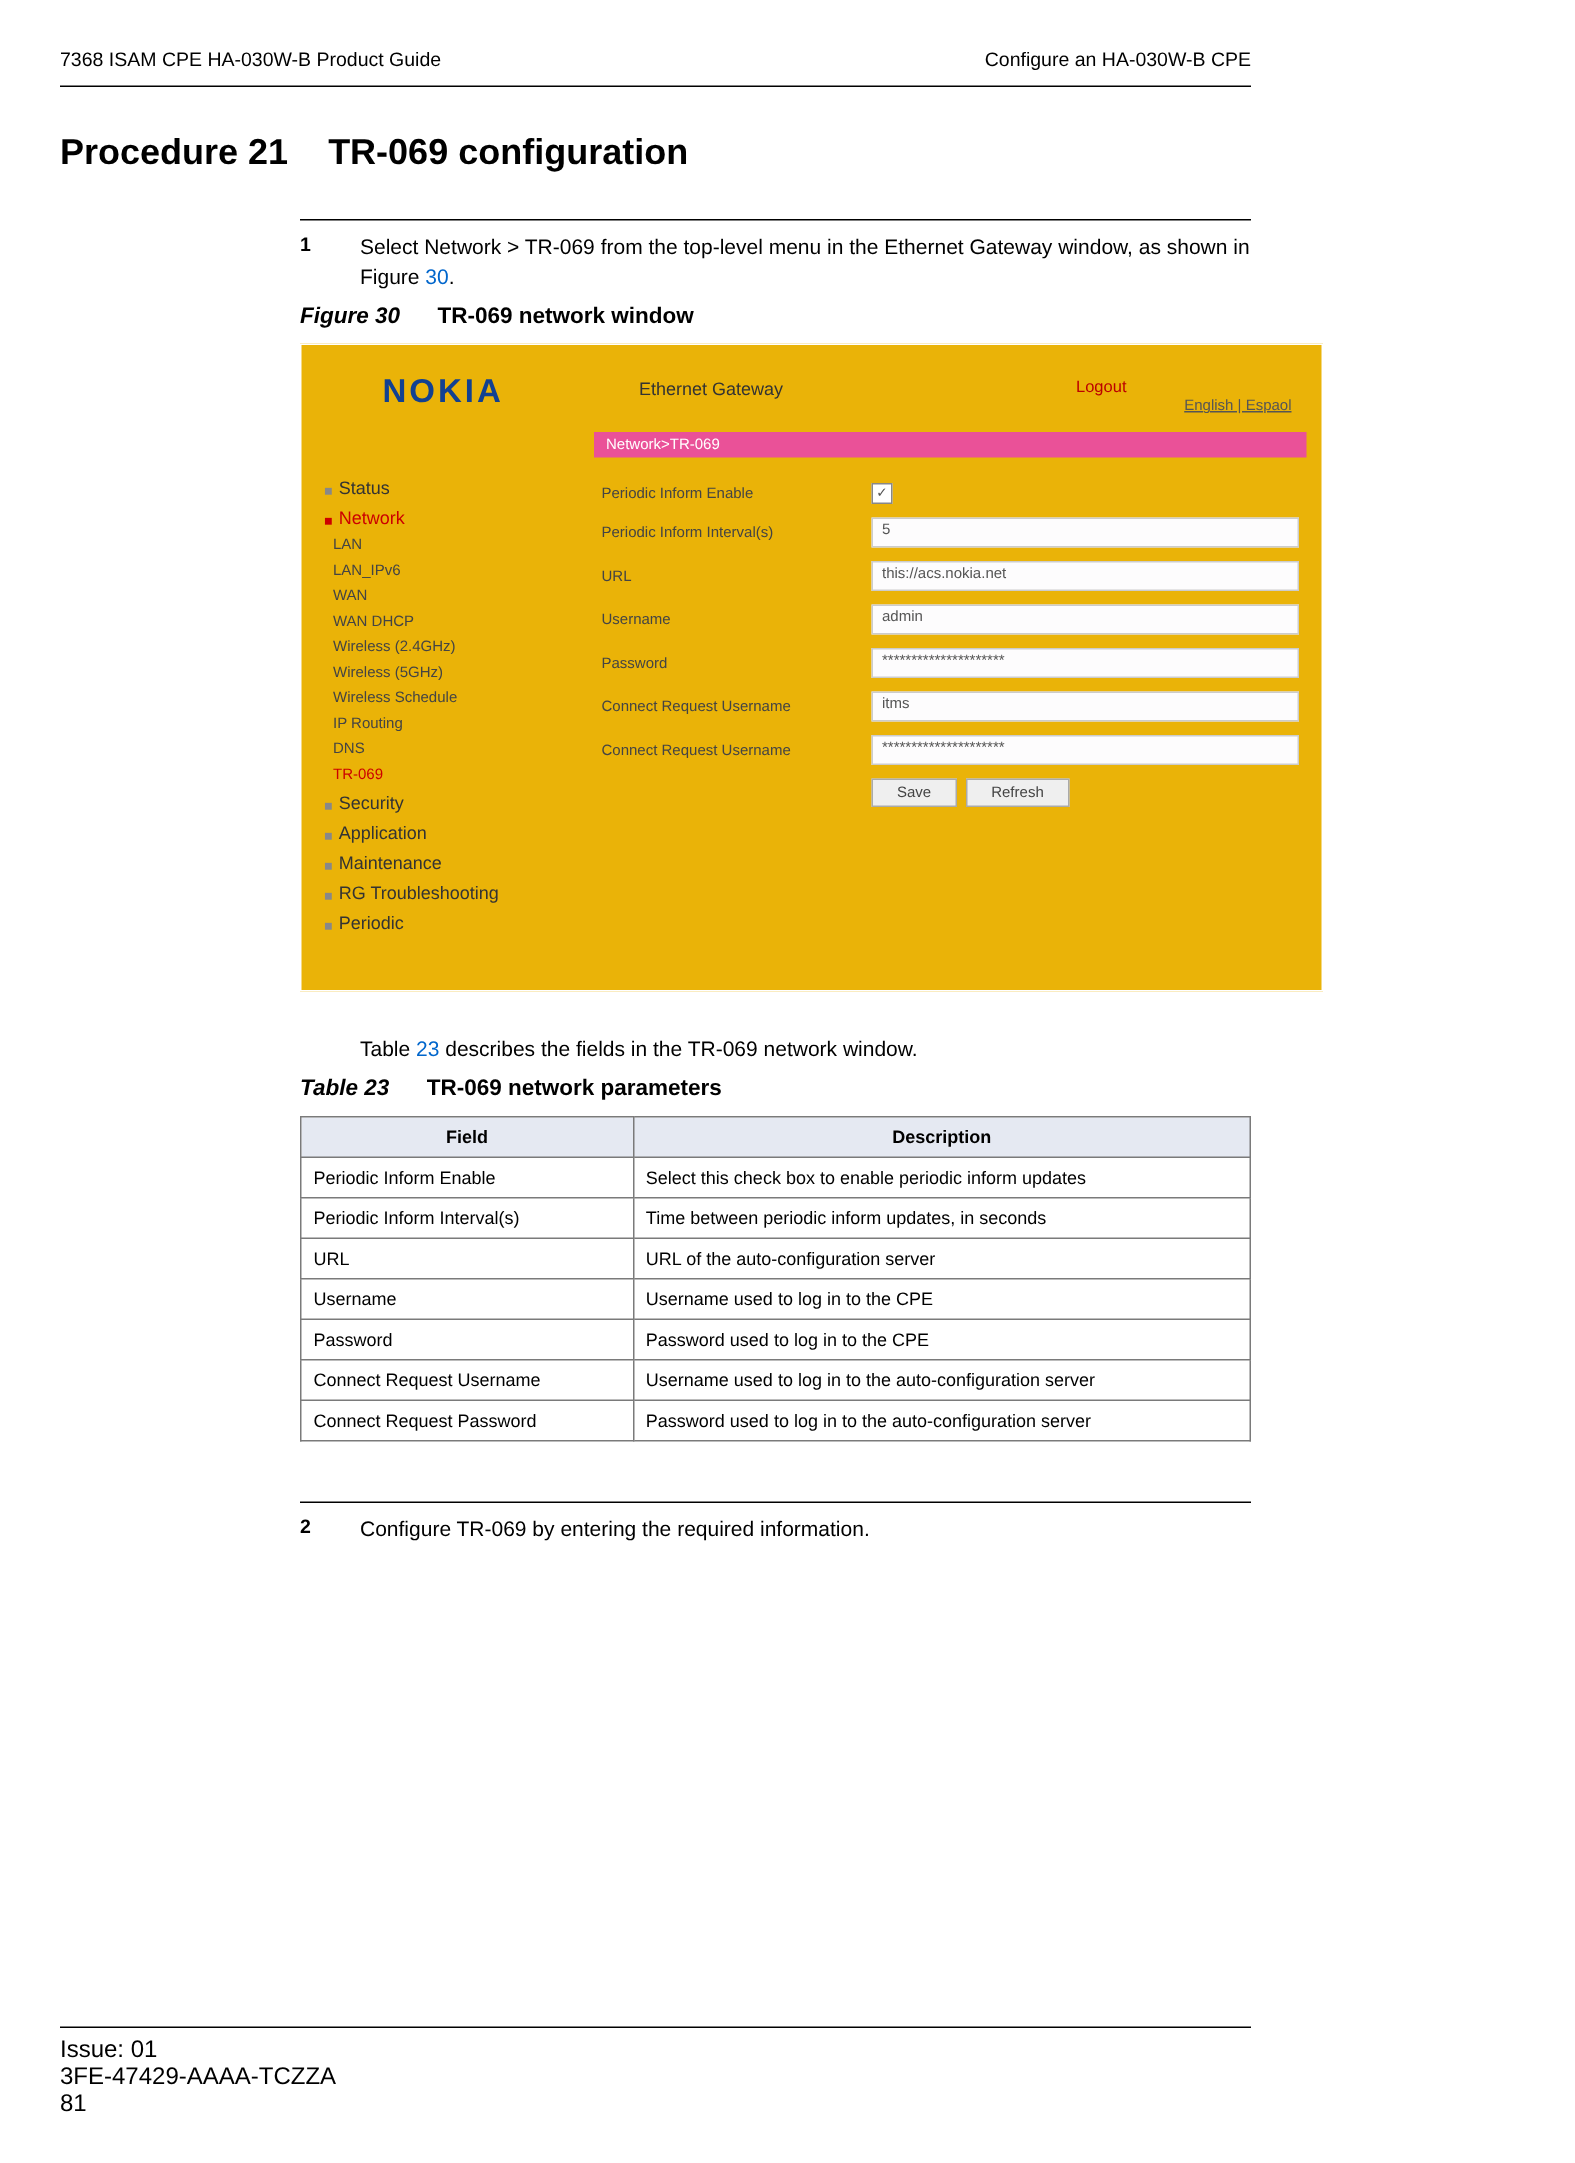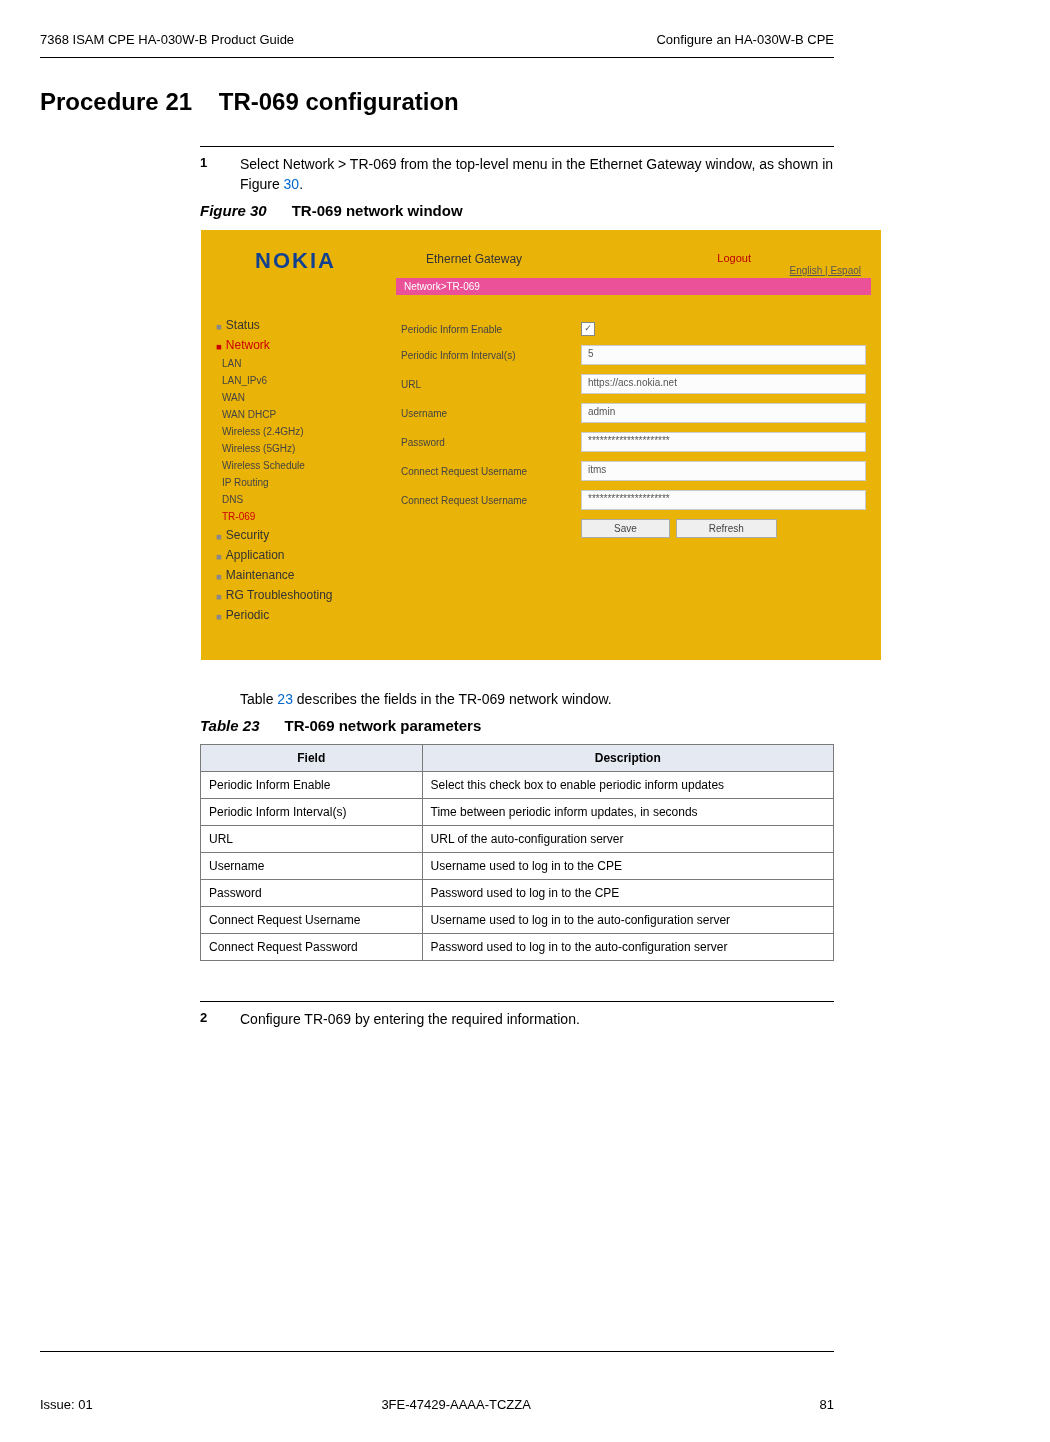--- a/index.html
+++ b/index.html
@@ -44,46 +44,47 @@
       width: 680px; height: 430px; background: #eab308;
       border: 1px solid #ffffff;
       position: relative;
       font-size: 10px;
       color: #555;
     }
     .ss-logo { position:absolute; top:18px; left:54px; font-size:22px; font-weight:bold; letter-spacing:2px; color:#124191;}
     .ss-header-title { position:absolute; top:22px; left:225px; font-size:12px; color:#333;}
     .ss-logout { position:absolute; top:22px; right:130px; color:#b00; font-size:11px;}
     .ss-lang { position:absolute; top:35px; right:20px; font-size:10px; color:#555; text-decoration: underline;}
-    .ss-breadcrumb { position:absolute; top:48px; left:195px; right:10px; background:#ea5198; color:#fff; padding:3px 8px; font-size:10px;}
+    .ss-breadcrumb { position:absolute; top:58px; left:195px; right:10px; background:#ea5198; color:#fff; padding:3px 8px; font-size:10px;}
     .ss-side { position:absolute; top:85px; left:5px; width:160px; }
     .ss-side div { padding: 3px 0 3px 10px; color:#444; }
     .ss-side .grp { font-size:12px; color:#333;}
     .ss-side .grp::before { content:"◼"; font-size:7px; margin-right:4px; color:#888;}
     .ss-side .active-grp { color:#c00; font-size:12px;}
     .ss-side .active-grp::before { content:"◼"; font-size:7px; margin-right:4px; color:#c00;}
     .ss-side .item { padding-left: 16px; font-size:10px;}
     .ss-side .active-item { color:#c00; padding-left:16px;}
     .ss-form { position:absolute; top:92px; left:200px; right:15px; }
     .ss-row { display:flex; align-items:center; margin-bottom:9px; }
     .ss-label { width:180px; font-size:10px; color:#444;}
     .ss-input { flex:1; border:1px solid #ccc; background:#fdfcfd; padding:2px 6px; font-size:10px; height:14px;}
     .ss-check { width:12px; height:12px; border:1px solid #888; background:#fff; text-align:center; font-size:9px; line-height:10px;}
     .ss-btnrow { display:flex; gap:6px; margin-left:180px; margin-top:6px;}
-    .ss-btn { border:1px solid #aaa; background:#efefef; padding:3px 32px; font-size:10px; color:#444;}
+    .ss-btn { border:1px solid #aaa; background:#efefef; padding:3px 16px; font-size:10px; color:#444;}
     
     .params-table { border-collapse: collapse; width: 100%; margin-top: 10px; }
     .params-table th { background: #e5e9f2; border:1px solid #7a7a7a; padding:6px 8px; text-align:center; font-size:12px;}
     .params-table td { border:1px solid #7a7a7a; padding:6px 8px; font-size:12px; }
     .col-field { width: 35%; }
     .bottom-footer {
       position: absolute;
       left: 40px; right: 60px; bottom: 30px;
       display: flex; justify-content: space-between;
-      font-size: 13px;
+      font-size: 16px;
+      flex-direction: column;
     }
     .bottom-hr-wrap {
       position: absolute;
       left: 40px; right: 60px; bottom: 60px;
     }
   </style>
 </head>
 <body>
 
 <div class="page">
@@ -141,21 +142,21 @@
         <div class="ss-row">
           <div class="ss-label">Periodic Inform Enable</div>
           <div class="ss-check">✓</div>
         </div>
         <div class="ss-row">
           <div class="ss-label">Periodic Inform Interval(s)</div>
           <div class="ss-input">5</div>
         </div>
         <div class="ss-row">
           <div class="ss-label">URL</div>
-          <div class="ss-input">https://acs.nokia.net</div>
+          <div class="ss-input">this://acs.nokia.net</div>
         </div>
         <div class="ss-row">
           <div class="ss-label">Username</div>
           <div class="ss-input">admin</div>
         </div>
         <div class="ss-row">
           <div class="ss-label">Password</div>
           <div class="ss-input">*********************</div>
         </div>
         <div class="ss-row">

